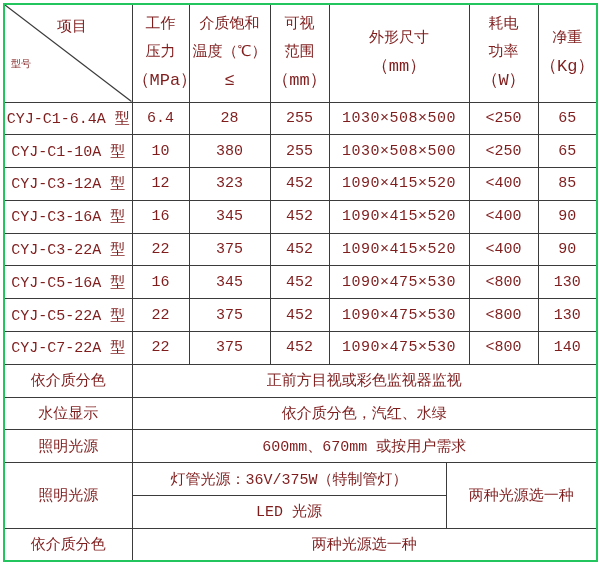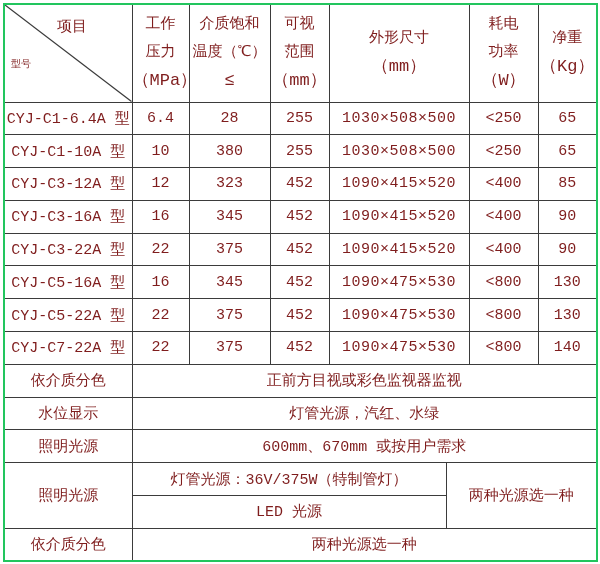--- a/index.html
+++ b/index.html
@@ -190,21 +190,21 @@
       <td>&lt;800</td>
       <td>140</td>
     </tr>
 
     <tr class="r">
       <td>依介质分色</td>
       <td colspan="7" class="spec-value">正前方目视或彩色监视器监视</td>
     </tr>
     <tr class="r">
       <td>水位显示</td>
-      <td colspan="7" class="spec-value">灯管光源，汽红、水绿</td>
+      <td colspan="7" class="spec-value">依介质分色，汽红、水绿</td>
     </tr>
     <tr class="r">
       <td>照明光源</td>
       <td colspan="7" class="spec-value">600mm、670mm 或按用户需求</td>
     </tr>
 
     <tr class="r">
       <td rowspan="2">照明光源</td>
       <td colspan="4" class="opt-value">灯管光源：36V/375W（特制管灯）</td>
       <td colspan="3" rowspan="2">两种光源选一种</td>

